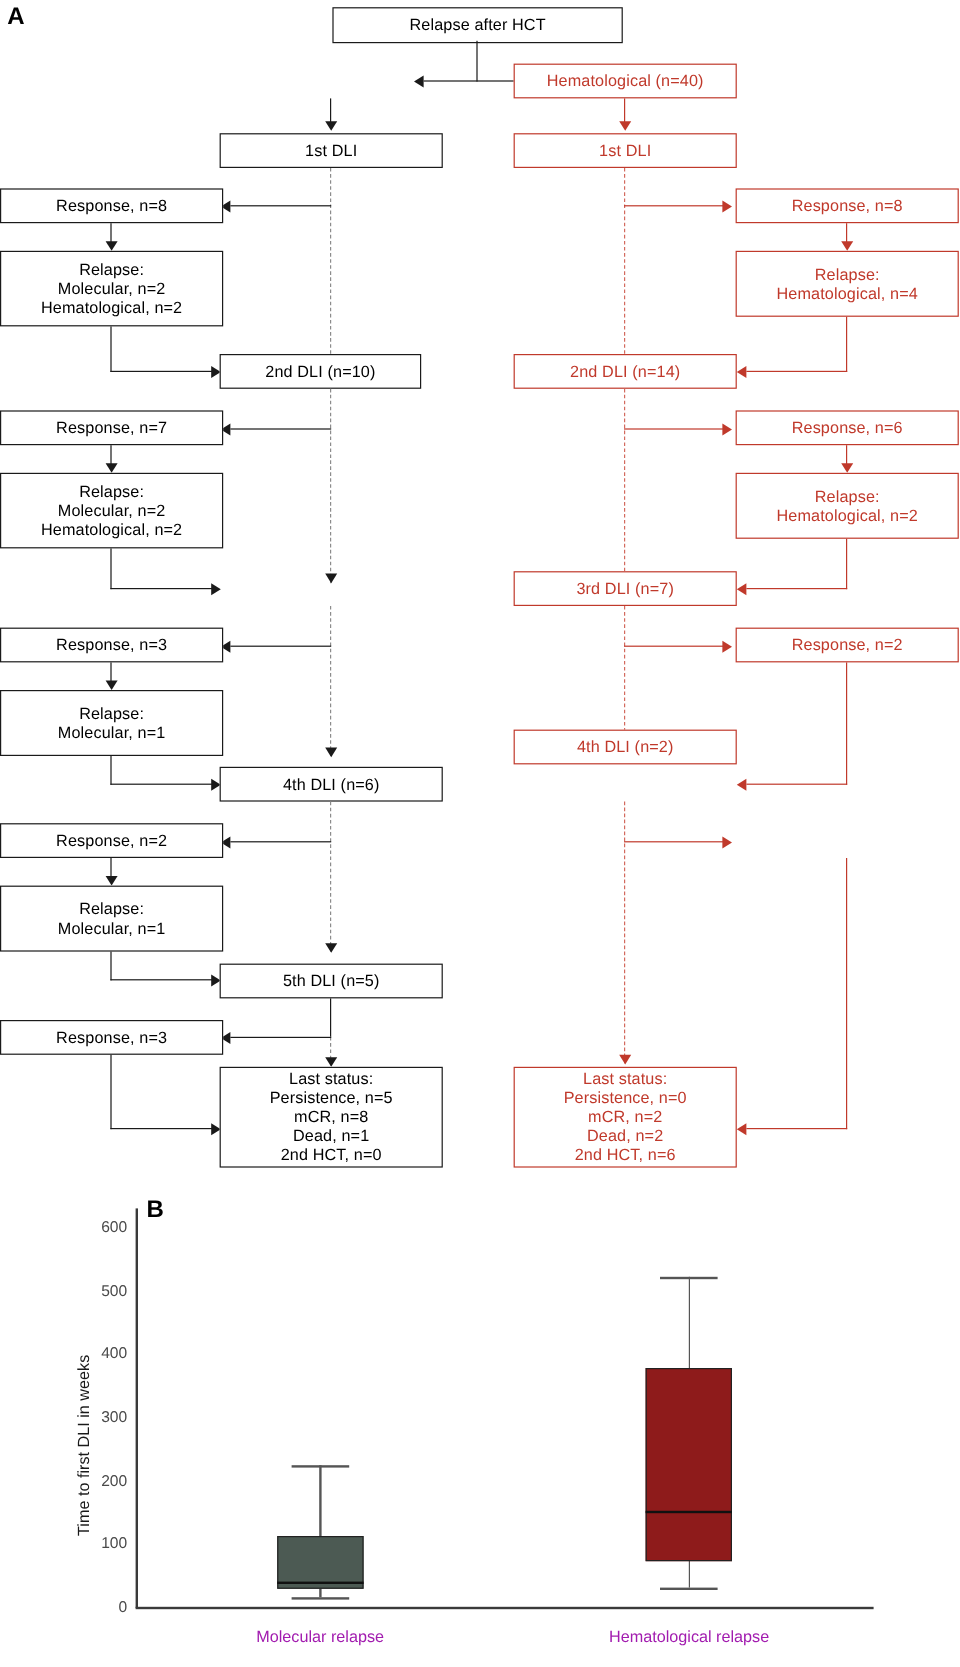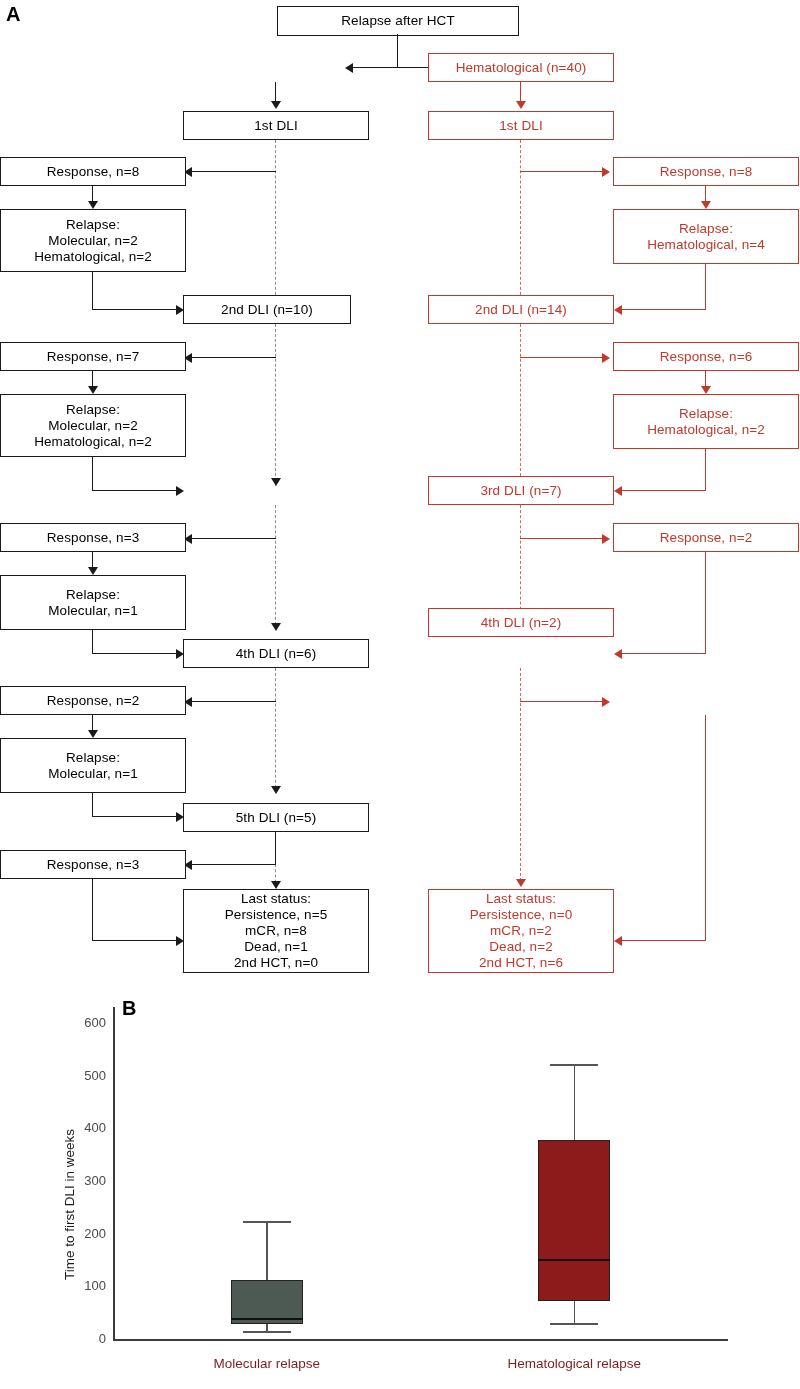--- a/index.html
+++ b/index.html
@@ -93,21 +93,21 @@
     position:absolute;
     font-size:13px;
     color:#4a4a4a;
     text-align:right;
     width:34px;
     line-height:13px;
   }
   .cat-label{
     position:absolute;
     font-size:13.5px;
-    color:#7f1d1d;
+    color:#a21caf;
     text-align:center;
     line-height:15px;
   }
   .ylabel{
     position:absolute;
     font-size:13.5px;
     color:#1a1a1a;
     transform:rotate(-90deg);
     transform-origin:left top;
     white-space:nowrap;

